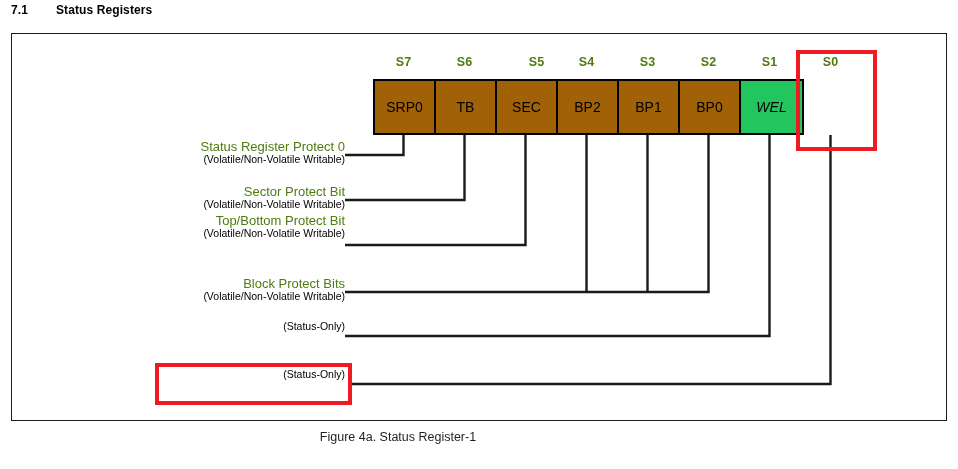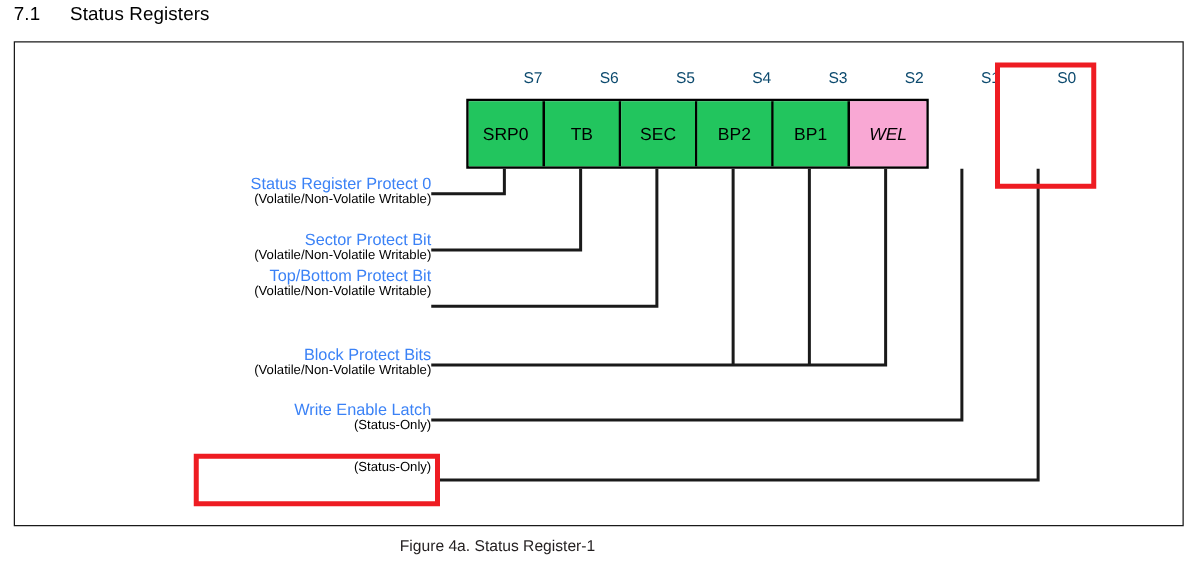--- a/index.html
+++ b/index.html
@@ -16,22 +16,22 @@
     overflow: hidden;
   }
 
   
   #section-heading {
     position: absolute;
     left: 11px;
     top: 3px;
     display: flex;
     align-items: flex-end;
-    font-weight: normal;
-    font-size: 15px;
+    font-weight: bold;
+    font-size: 12px;
     letter-spacing: 0.1px;
   }
   #section-heading .sec-num {
     width: 45px;
     flex: 0 0 45px;
   }
   #section-heading .sec-title {
     white-space: nowrap;
   }
 
@@ -45,24 +45,24 @@
     border: 1.6px solid #1a1a1a;
     box-sizing: border-box;
     background: #ffffff;
   }
 
   
   .bit-index {
     position: absolute;
     top: 55px;
     width: 61px;
-    text-align: right;
+    text-align: center;
     font-size: 12.5px;
-    font-weight: normal;
-    color: #0c4a6e;
+    font-weight: bold;
+    color: #4d7c0f;
   }
 
   
   #register-row {
     position: absolute;
     left: 373px;
     top: 79px;
     height: 56px;
     display: flex;
     border: 2.2px solid #000;
@@ -70,24 +70,24 @@
     background: #fff;
   }
   .reg-cell {
     width: 61px;
     box-sizing: border-box;
     display: flex;
     align-items: center;
     justify-content: center;
     font-size: 14px;
     border-right: 2.2px solid #000;
-    background: #22c55e;
+    background: #a16207;
   }
   .reg-cell:last-child { border-right: none; }
-  .reg-cell.shaded { background: #f9a8d4; text-align: center; }
+  .reg-cell.shaded { background: #22c55e; text-align: center; }
   .reg-cell.italic { font-style: italic; }
 
   
   #leader-lines {
     position: absolute;
     left: 0;
     top: 0;
     width: 958px;
     height: 469px;
     pointer-events: none;
@@ -96,21 +96,21 @@
   
   .desc-label {
     position: absolute;
     text-align: right;
     line-height: 1.08;
     white-space: nowrap;
   }
   .desc-label .main {
     display: block;
     font-size: 13px;
-    color: #3b82f6;
+    color: #4d7c0f;
   }
   .desc-label .sub {
     display: block;
     font-size: 10.5px;
     color: #000;
   }
 
   
   .red-box {
     position: absolute;
@@ -147,33 +147,34 @@
 
 <div id="section-heading">
   <span class="sec-num">7.1</span>
   <span class="sec-title">Status Registers</span>
 </div>
 
 <div id="figure-frame"></div>
 
 <div class="bit-index" style="left:373px">S7</div>
 <div class="bit-index" style="left:434px">S6</div>
-<div class="bit-index" style="left:495px">S5</div>
+<div class="bit-index" style="left:506px">S5</div>
 <div class="bit-index" style="left:556px">S4</div>
 <div class="bit-index" style="left:617px">S3</div>
 <div class="bit-index" style="left:678px">S2</div>
 <div class="bit-index" style="left:739px">S1</div>
 <div class="bit-index" style="left:800px">S0</div>
 
 <div id="register-row">
   <div class="reg-cell">SRP0</div>
   <div class="reg-cell">TB</div>
   <div class="reg-cell">SEC</div>
   <div class="reg-cell">BP2</div>
   <div class="reg-cell">BP1</div>
+  <div class="reg-cell">BP0</div>
   <div class="reg-cell shaded italic">WEL</div>
 </div>
 
 <svg id="leader-lines" viewBox="0 0 958 469" width="958" height="469">
   <g fill="none" stroke="#1a1a1a" stroke-width="2.4" stroke-linecap="butt">
 
     <path d="M403.5,135 L403.5,155 L345,155"></path>
 
     <path d="M464.5,135 L464.5,200 L345,200"></path>
 
@@ -203,21 +204,20 @@
   <span class="main">Top/Bottom Protect Bit</span>
   <span class="sub">(Volatile/Non-Volatile Writable)</span>
 </div>
 
 <div class="desc-label" style="left:45px; top:277px; width:300px;">
   <span class="main">Block Protect Bits</span>
   <span class="sub">(Volatile/Non-Volatile Writable)</span>
 </div>
 
 <div class="desc-label" style="left:45px; top:321px; width:300px;">
-  <span class="main">Write Enable Latch</span>
   <span class="sub">(Status-Only)</span>
 </div>
 
 <div class="desc-label" style="left:52px; top:369px; width:293px;">
   <span class="sub">(Status-Only)</span>
 </div>
 
 <div class="red-box" id="red-box-s0"></div>
 <div class="red-box" id="red-box-busy-label"></div>
 

